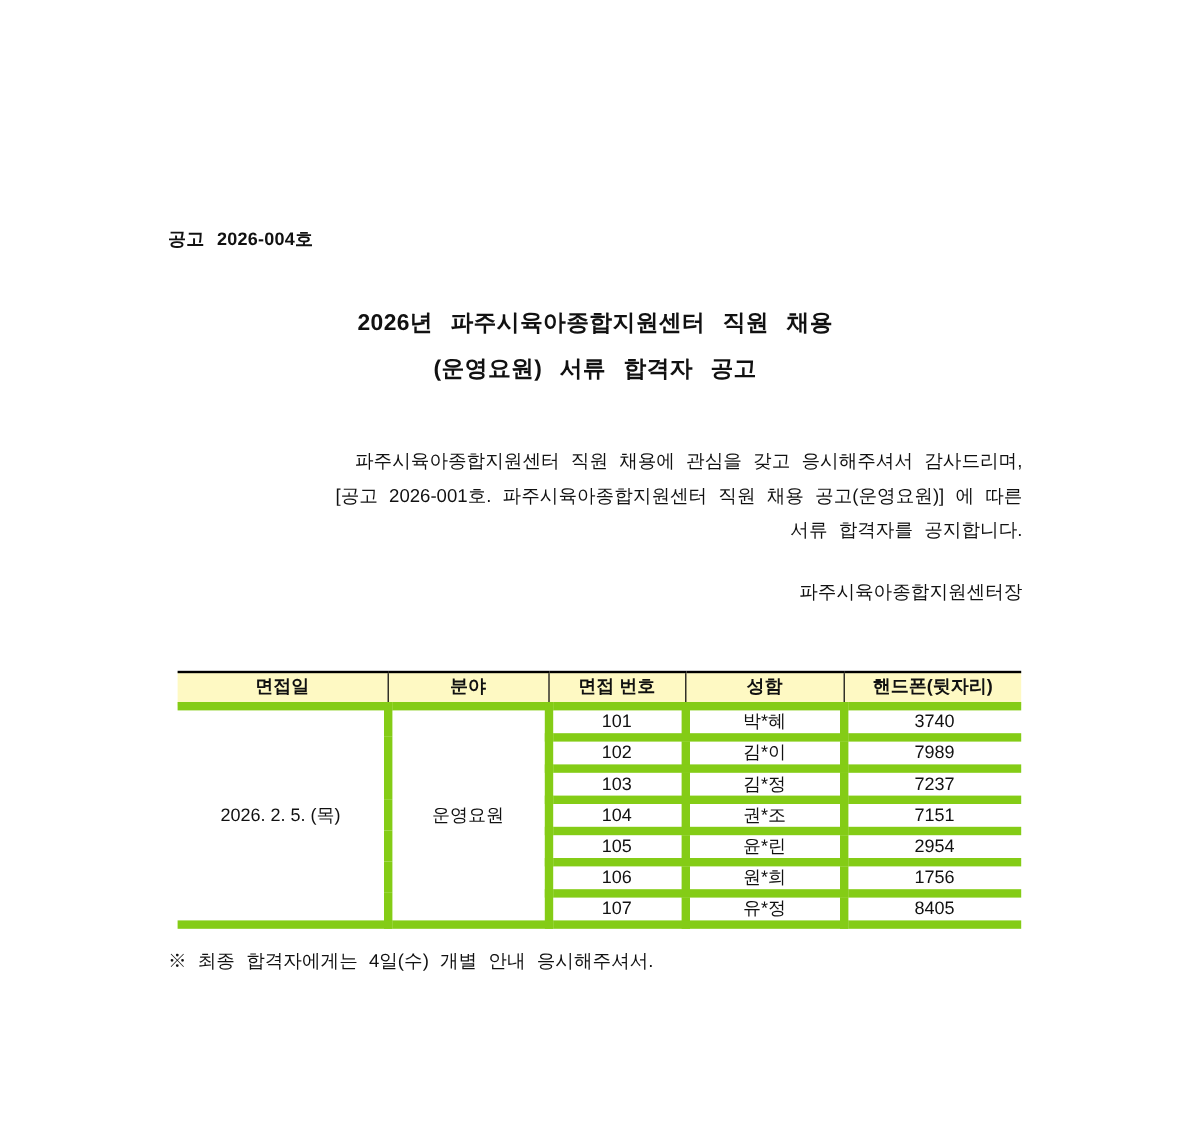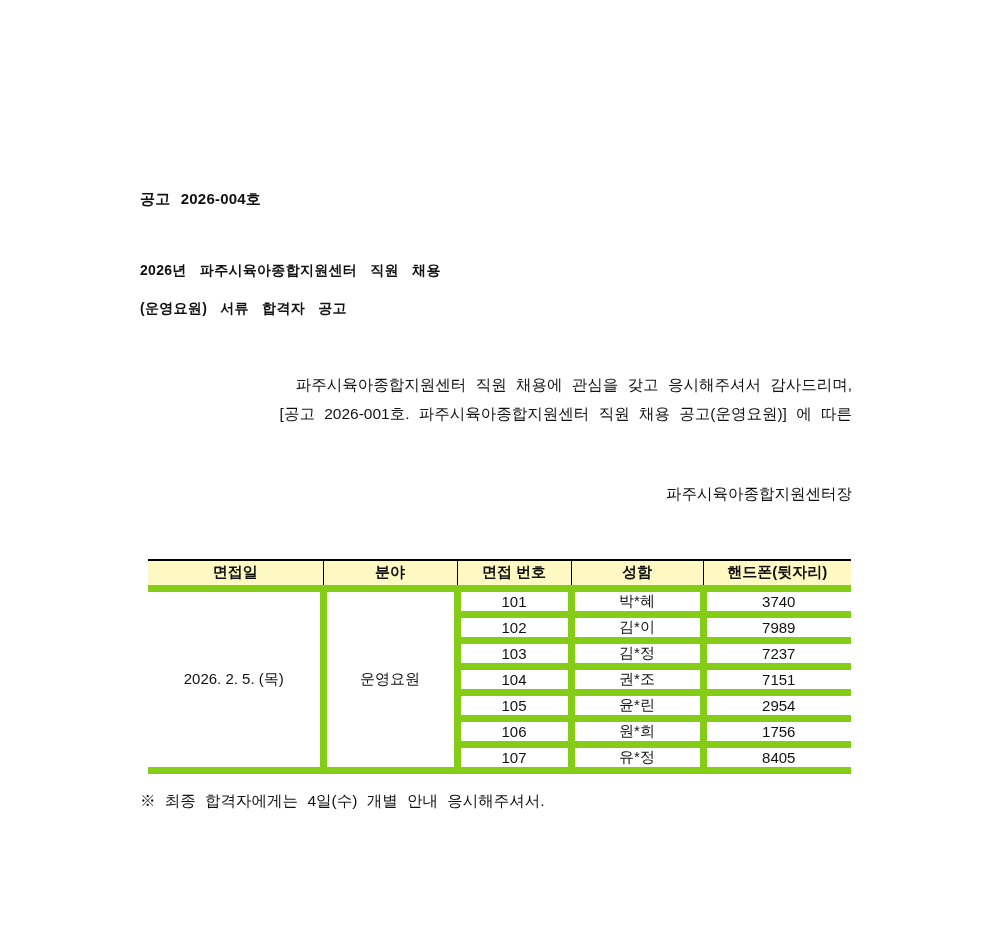--- a/index.html
+++ b/index.html
@@ -28,22 +28,22 @@
     font-size: 15px;
     font-weight: bold;
     word-spacing: 6px;
     letter-spacing: 0.2px;
   }
   .title-block {
     position: absolute;
     top: 221px;
     left: 0;
     width: 100%;
-    text-align: left;
-    font-size: 14px;
+    text-align: center;
+    font-size: 19px;
     font-weight: bold;
     line-height: 38px;
     word-spacing: 9px;
     letter-spacing: 0.3px;
   }
   .intro-block {
     position: absolute;
     top: 340px;
     left: 0;
     width: 100%;
@@ -111,20 +111,21 @@
     <div class="doc-number">공고 2026-004호</div>
 
     <div class="title-block">
       <div>2026년 파주시육아종합지원센터 직원 채용</div>
       <div>(운영요원) 서류 합격자 공고</div>
     </div>
 
     <div class="intro-block">
       <div>파주시육아종합지원센터 직원 채용에 관심을 갖고 응시해주셔서 감사드리며,</div>
       <div>[공고 2026-001호. 파주시육아종합지원센터 직원 채용 공고(운영요원)] 에 따른</div>
+      <div>서류 합격자를 공지합니다.</div>
     </div>
 
     <div class="sign-block">
       <div>파주시육아종합지원센터장</div>
     </div>
 
     <table class="applicants">
       <colgroup>
         <col style="width:175px">
         <col style="width:134px">

